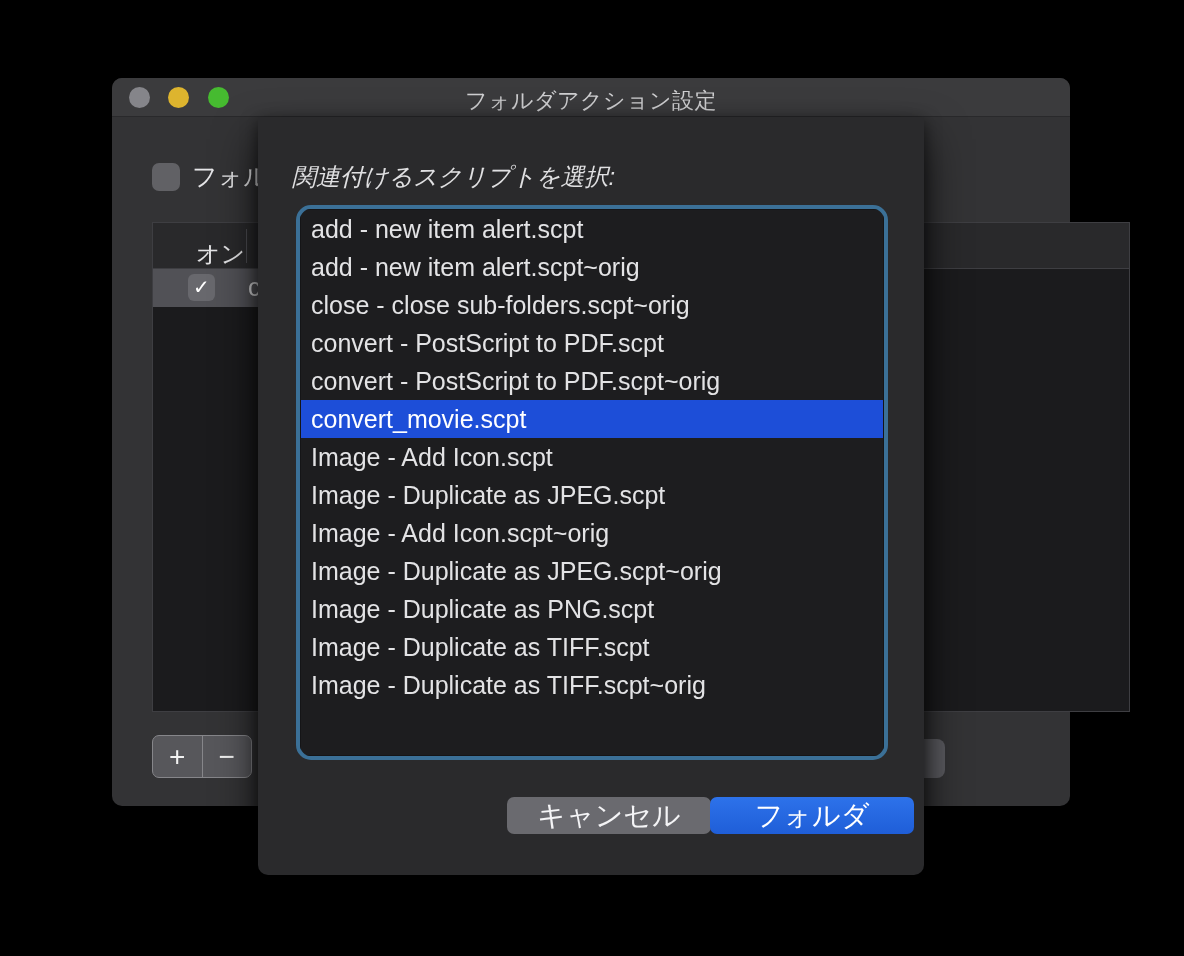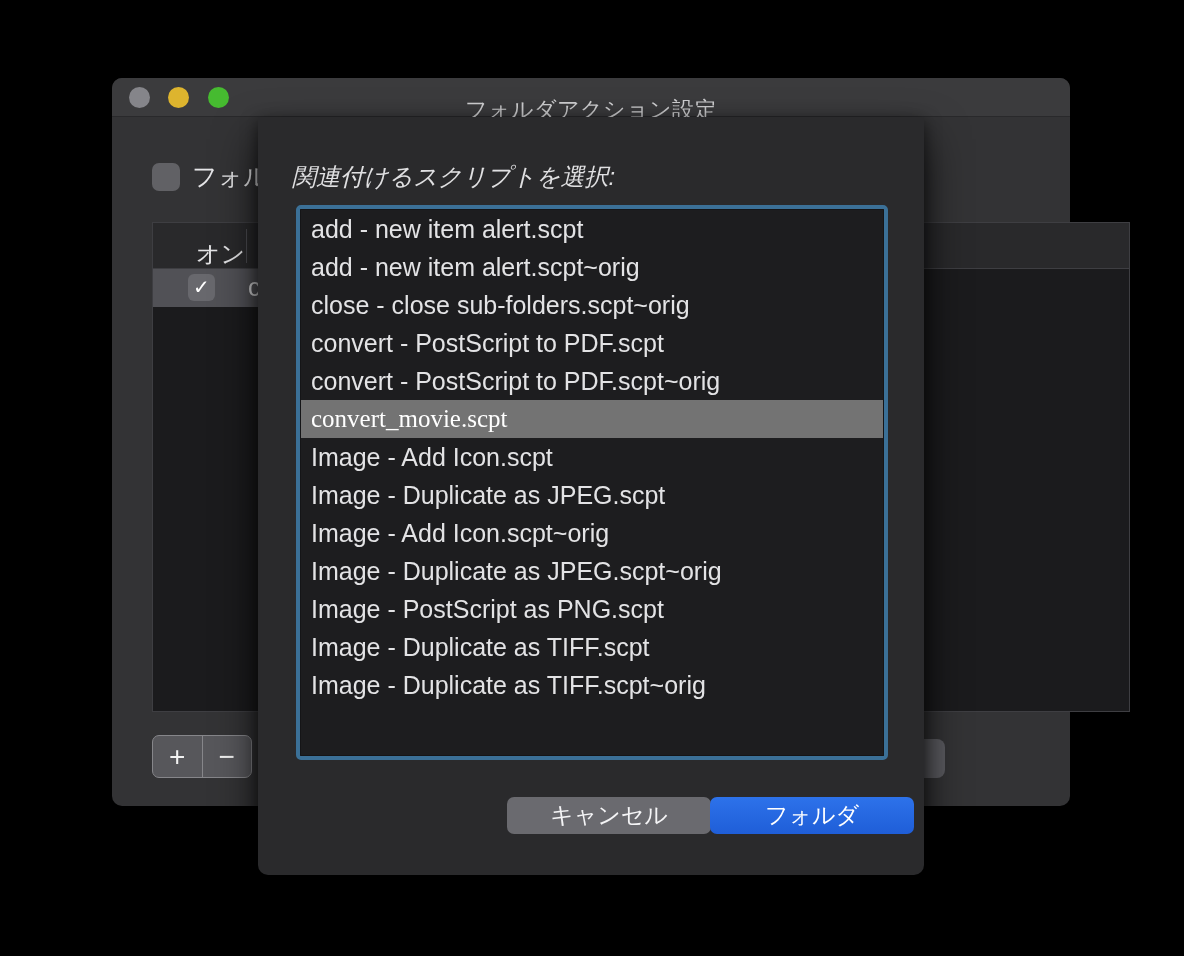--- a/index.html
+++ b/index.html
@@ -4,21 +4,21 @@
 <style>
   html,body{margin:0;padding:0;background:#000;}
   *{box-sizing:border-box;font-family:"Liberation Sans","DejaVu Sans",sans-serif;}
   .canvas{position:relative;width:1184px;height:956px;background:#000;overflow:hidden;}
 
   
   .window{position:absolute;left:112px;top:78px;width:958px;height:728px;
     background:#333335;border-radius:10px;box-shadow:0 30px 70px rgba(0,0,0,.85);}
   .titlebar{position:absolute;left:0;top:0;width:100%;height:39px;background:#3b3b3d;
     border-radius:10px 10px 0 0;border-bottom:1px solid #29292b;}
-  .win-title{position:absolute;left:0;right:0;top:12px;height:39px;line-height:39px;
+  .win-title{position:absolute;left:0;right:0;top:3px;height:39px;line-height:39px;
     text-align:center;color:#cfcfd1;font-size:22px;letter-spacing:.5px;}
   .light{position:absolute;top:9px;width:21px;height:21px;border-radius:50%;}
   .light.close{left:17px;background:#85858a;}
   .light.min{left:56px;background:#ddb42e;}
   .light.zoom{left:96px;background:#46bb30;}
 
   
   .enable-row{position:absolute;left:40px;top:82px;display:flex;align-items:center;}
   .cb{width:28px;height:28px;border-radius:7px;background:#616165;flex:none;}
   .enable-label{margin-left:12px;color:#e6e6e8;font-size:25px;width:66px;
@@ -51,28 +51,28 @@
     background:#5b5b60;border-radius:8px;overflow:hidden;}
   .edit-frag span{position:absolute;left:-14px;top:6px;color:#e8e8ea;font-size:22px;}
 
   
   .sheet{position:absolute;left:258px;top:117px;width:666px;height:758px;
     background:#2a2a2c;border-radius:0 0 10px 10px;
     box-shadow:0 22px 44px rgba(0,0,0,.7),0 4px 16px rgba(0,0,0,.55);}
   .prompt{position:absolute;left:34px;top:44px;color:#e0e0e2;font-size:24px;font-style:italic;}
 
   .listbox{position:absolute;left:38px;top:88px;width:592px;height:555px;
-    border:4px solid #3b7097;border-radius:5px;background:#1d1d1f;overflow:hidden;}
+    border:4px solid #3b7097;border-radius:15px;background:#1d1d1f;overflow:hidden;}
   .listbox-inner{position:absolute;inset:0;border:1px solid #151517;}
   .lrow{height:38px;line-height:38px;padding-left:10px;font-size:25px;color:#e3e3e5;
     white-space:nowrap;overflow:hidden;}
-  .lrow.selected{background:#737373;color:#ffffff;font-family:Liberation Serif, serif;}
+  .lrow.selected{background:#1d4ed8;color:#ffffff;}
 
   .btn{position:absolute;top:680px;width:204px;height:37px;border:none;border-radius:7px;
-    font-size:23px;color:#f4f4f6;line-height:37px;text-align:center;padding:0;cursor:default;}
+    font-size:28px;color:#f4f4f6;line-height:37px;text-align:center;padding:0;cursor:default;}
   .btn.cancel{left:249px;background:#6a6a6f;}
   .btn.confirm{left:452px;background:linear-gradient(#2d72ea,#1f5ed8);color:#fff;}
 </style>
 </head>
 <body>
 
 <div class="canvas">
 
   <div class="window">
     <div class="titlebar">
@@ -120,21 +120,21 @@
         <div class="lrow">add - new item alert.scpt</div>
         <div class="lrow">add - new item alert.scpt~orig</div>
         <div class="lrow">close - close sub-folders.scpt~orig</div>
         <div class="lrow">convert - PostScript to PDF.scpt</div>
         <div class="lrow">convert - PostScript to PDF.scpt~orig</div>
         <div class="lrow selected">convert_movie.scpt</div>
         <div class="lrow">Image - Add Icon.scpt</div>
         <div class="lrow">Image - Duplicate as JPEG.scpt</div>
         <div class="lrow">Image - Add Icon.scpt~orig</div>
         <div class="lrow">Image - Duplicate as JPEG.scpt~orig</div>
-        <div class="lrow">Image - PostScript as PNG.scpt</div>
+        <div class="lrow">Image - Duplicate as PNG.scpt</div>
         <div class="lrow">Image - Duplicate as TIFF.scpt</div>
         <div class="lrow">Image - Duplicate as TIFF.scpt~orig</div>
       </div>
     </div>
 
     <button class="btn cancel">キャンセル</button>
     <button class="btn confirm">フォルダ</button>
   </div>
 
 </div>

